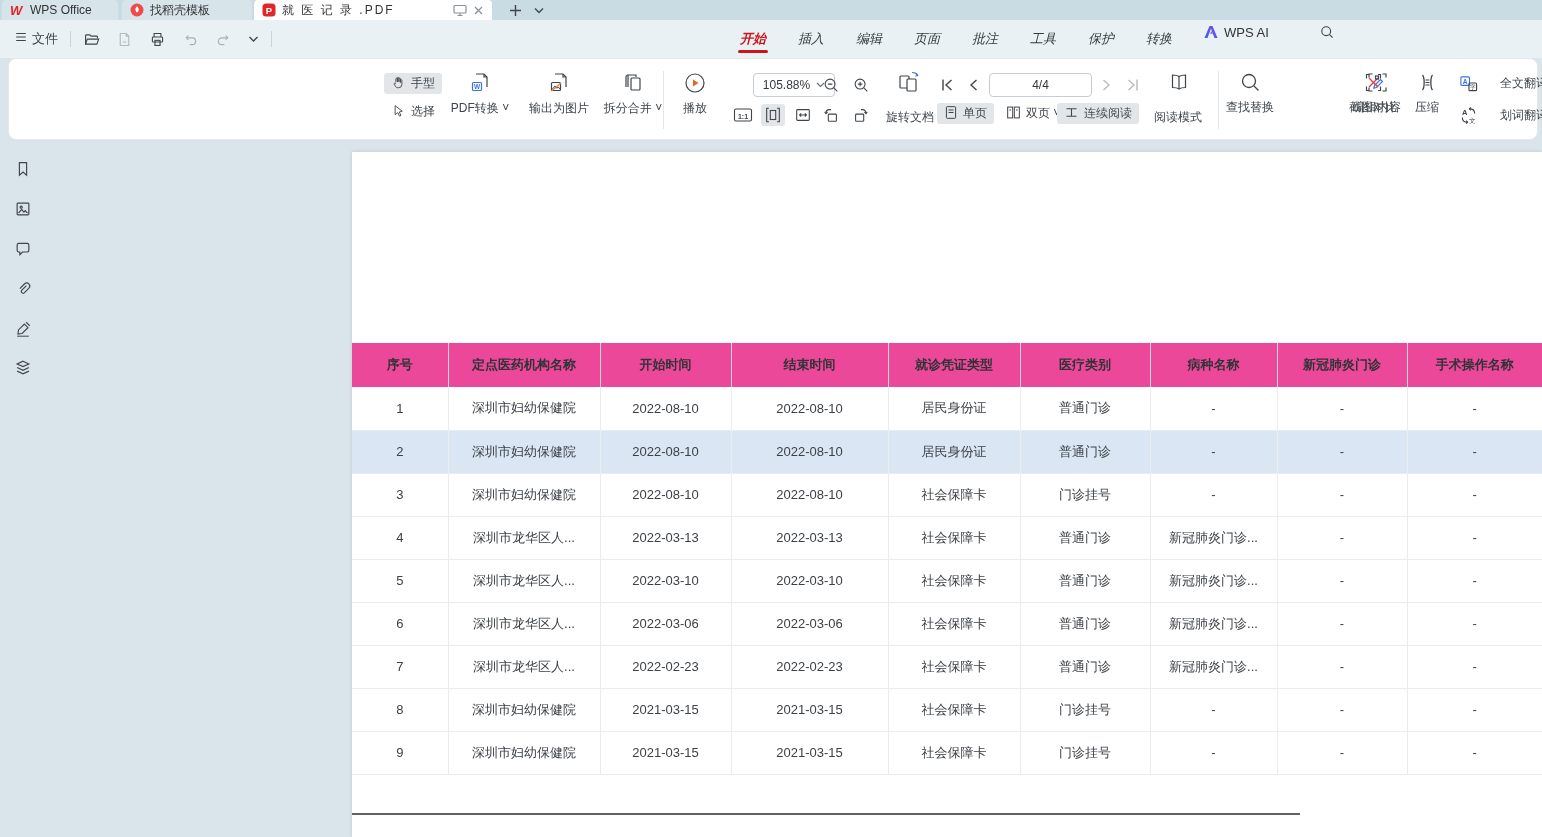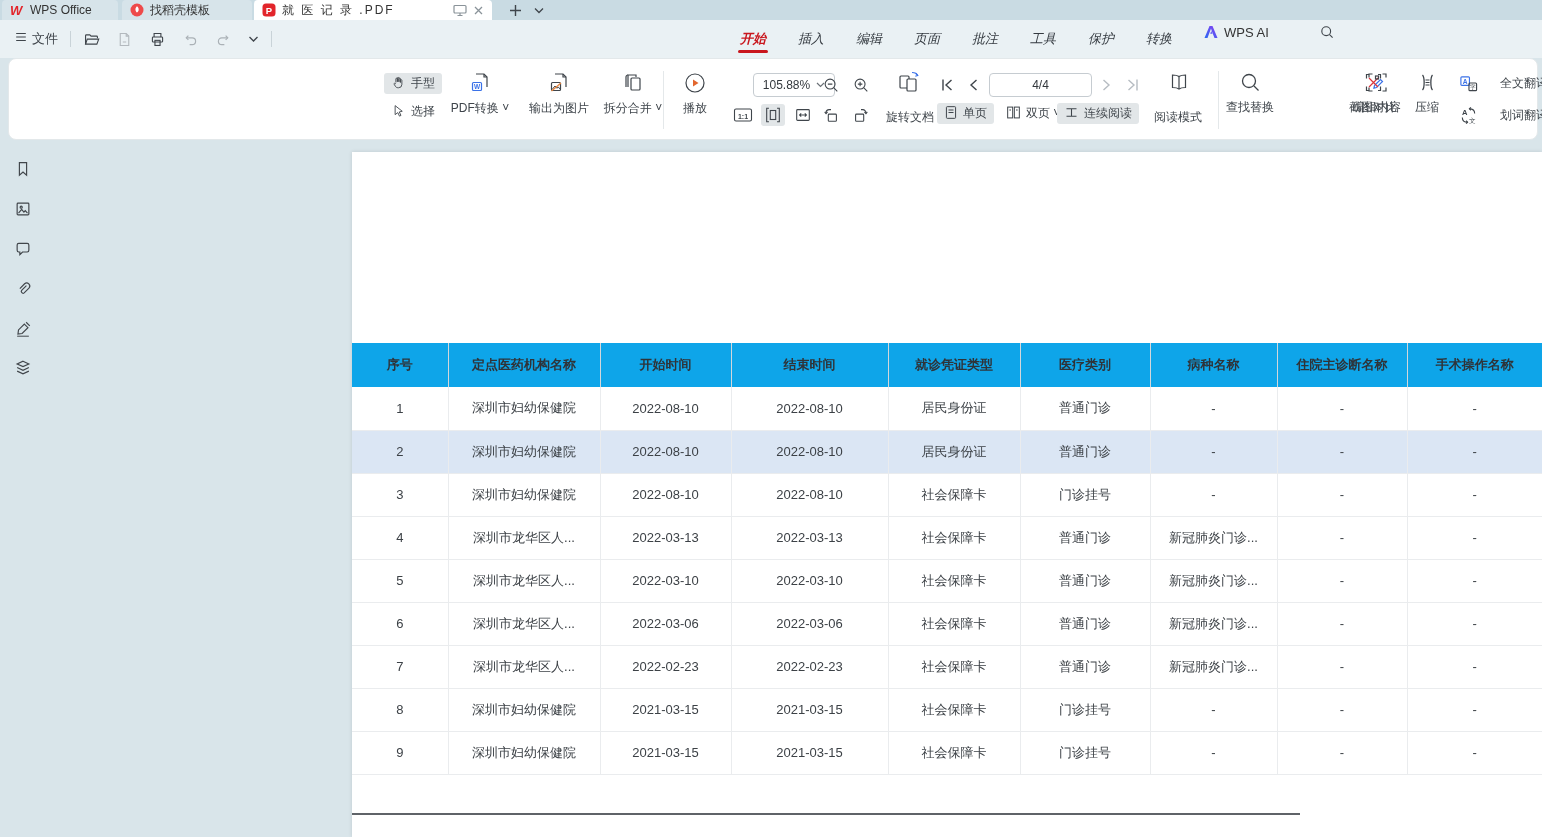--- a/index.html
+++ b/index.html
@@ -40,21 +40,21 @@
   .rsep { position:absolute; width:1px; top:12px; height:58px; background:#e4e8ea; }
   .hrow { position:absolute; display:flex; align-items:center; gap:22px; font-size:12px; color:#3f454b; white-space:nowrap; }
 
   
   .side-ic { position:absolute; left:12px; width:22px; height:22px; display:flex; align-items:center; justify-content:center; border-radius:3px; }
 
   
   .canvas { left:0; top:140px; width:1542px; height:697px; background:#d9e5ea; }
   .page { position:absolute; left:352px; top:12px; width:1190px; height:685px; background:#ffffff; box-shadow:0 0 4px rgba(0,0,0,.12); }
   table.doc { border-collapse:collapse; table-layout:fixed; width:1190px; position:absolute; left:0; top:191px; font-size:13px; color:#3c4146; }
-  table.doc th { height:44px; background:#0ea5e9; font-weight:700; color:#2f3338; border-right:1px solid #d3d7db; text-align:center; }
+  table.doc th { height:44px; background:#ec4899; font-weight:700; color:#2f3338; border-right:1px solid #d3d7db; text-align:center; }
   table.doc th:last-child { border-right:none; }
   table.doc td { height:43px; text-align:center; border-right:1px solid #eaecee; border-bottom:1px solid #eaecee; background:#fff; }
   table.doc td:last-child { border-right:none; }
   table.doc tr.hl td { background:#dbe6f4; }
   .bottom-line { position:absolute; left:0; top:661px; width:948px; height:2px; background:#5f6368; }
 </style>
 </head>
 <body>
 
 <div class="abs tabbar">
@@ -452,21 +452,21 @@
       </colgroup>
       <thead>
           <tr id="doc-thead-row">
             <th>序号</th>
             <th>定点医药机构名称</th>
             <th>开始时间</th>
             <th>结束时间</th>
             <th>就诊凭证类型</th>
             <th>医疗类别</th>
             <th>病种名称</th>
-            <th>住院主诊断名称</th>
+            <th>新冠肺炎门诊</th>
             <th>手术操作名称</th>
           </tr>
         </thead>
       <tbody id="doc-tbody">
           <tr>
             <td>1</td>
             <td>深圳市妇幼保健院</td>
             <td>2022-08-10</td>
             <td>2022-08-10</td>
             <td>居民身份证</td>

